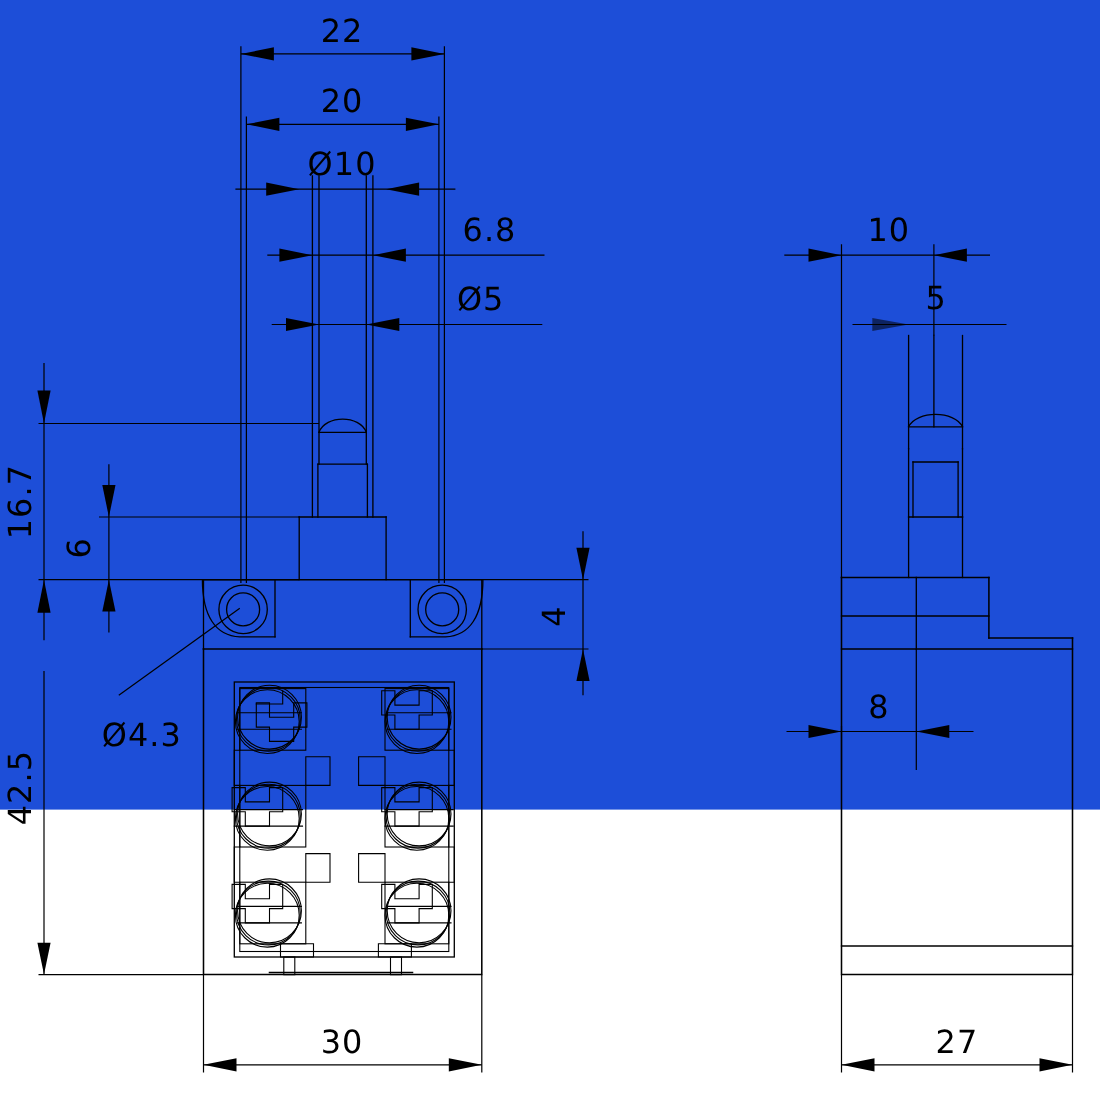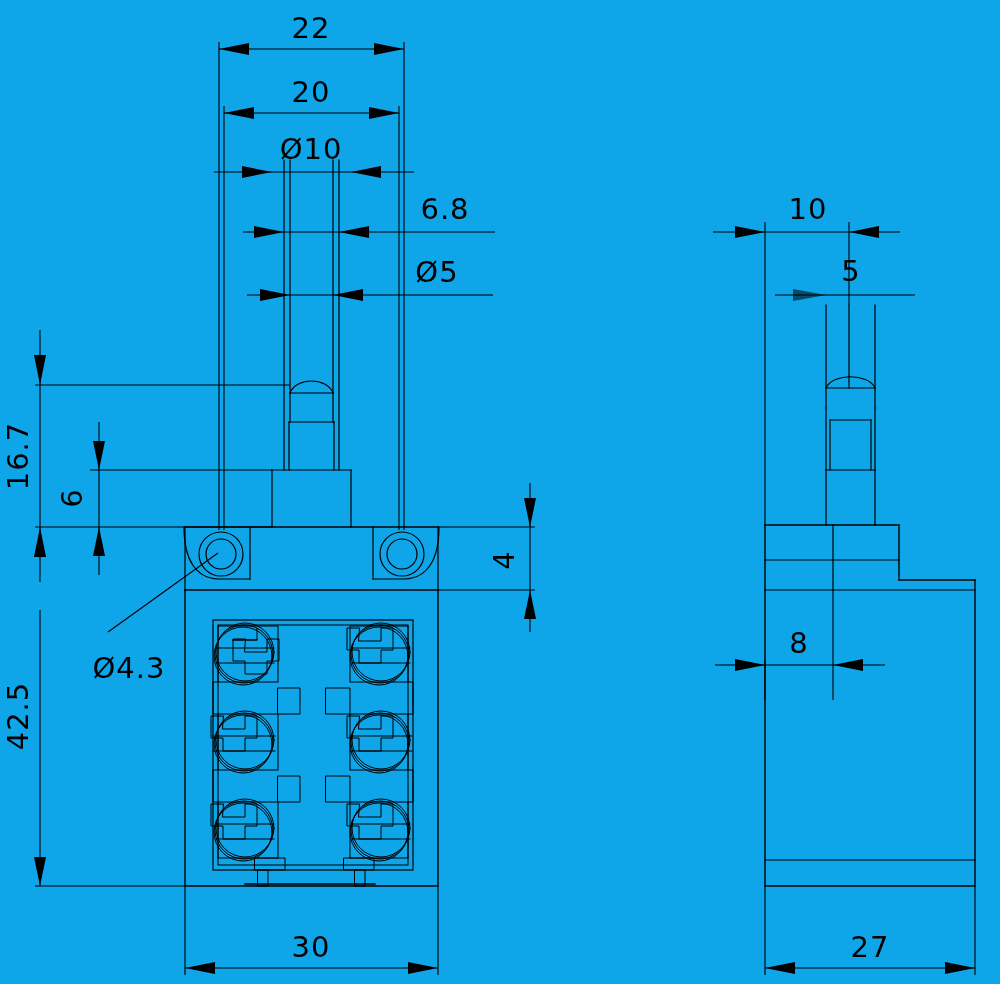--- a/index.html
+++ b/index.html
@@ -1,18 +1,18 @@
 <!DOCTYPE html>
 <html><head>
 <meta charset="utf-8">
 <style>
   html,body{margin:0;padding:0;background:#ffffff;}
   body{width:1000px;height:1000px;overflow:hidden;
        font-family:"DejaVu Sans", sans-serif;}
-  #drawing-root{position:relative;width:1000px;height:984px;background:#0ea5e9;}
+  #drawing-root{position:relative;width:1000px;height:736px;background:#1d4ed8;}
   svg{display:block;}
   .ln{stroke:#000;stroke-width:1.4;fill:none;stroke-linecap:square;}
   .ln-thin{stroke:#000;stroke-width:1.2;fill:none;stroke-linecap:square;}
   .ln-hair{stroke:#000;stroke-width:1.0;fill:none;stroke-linecap:square;}
   .dimline{stroke:#000;stroke-width:1.1;fill:none;}
   .extline{stroke:#000;stroke-width:1.1;fill:none;}
   .leader{stroke:#000;stroke-width:1.1;fill:none;}
   .arrow{fill:#000;stroke:none;}
   .dimtext{font-family:"DejaVu Sans", sans-serif;font-size:29px;fill:#000;
            letter-spacing:1px;}

